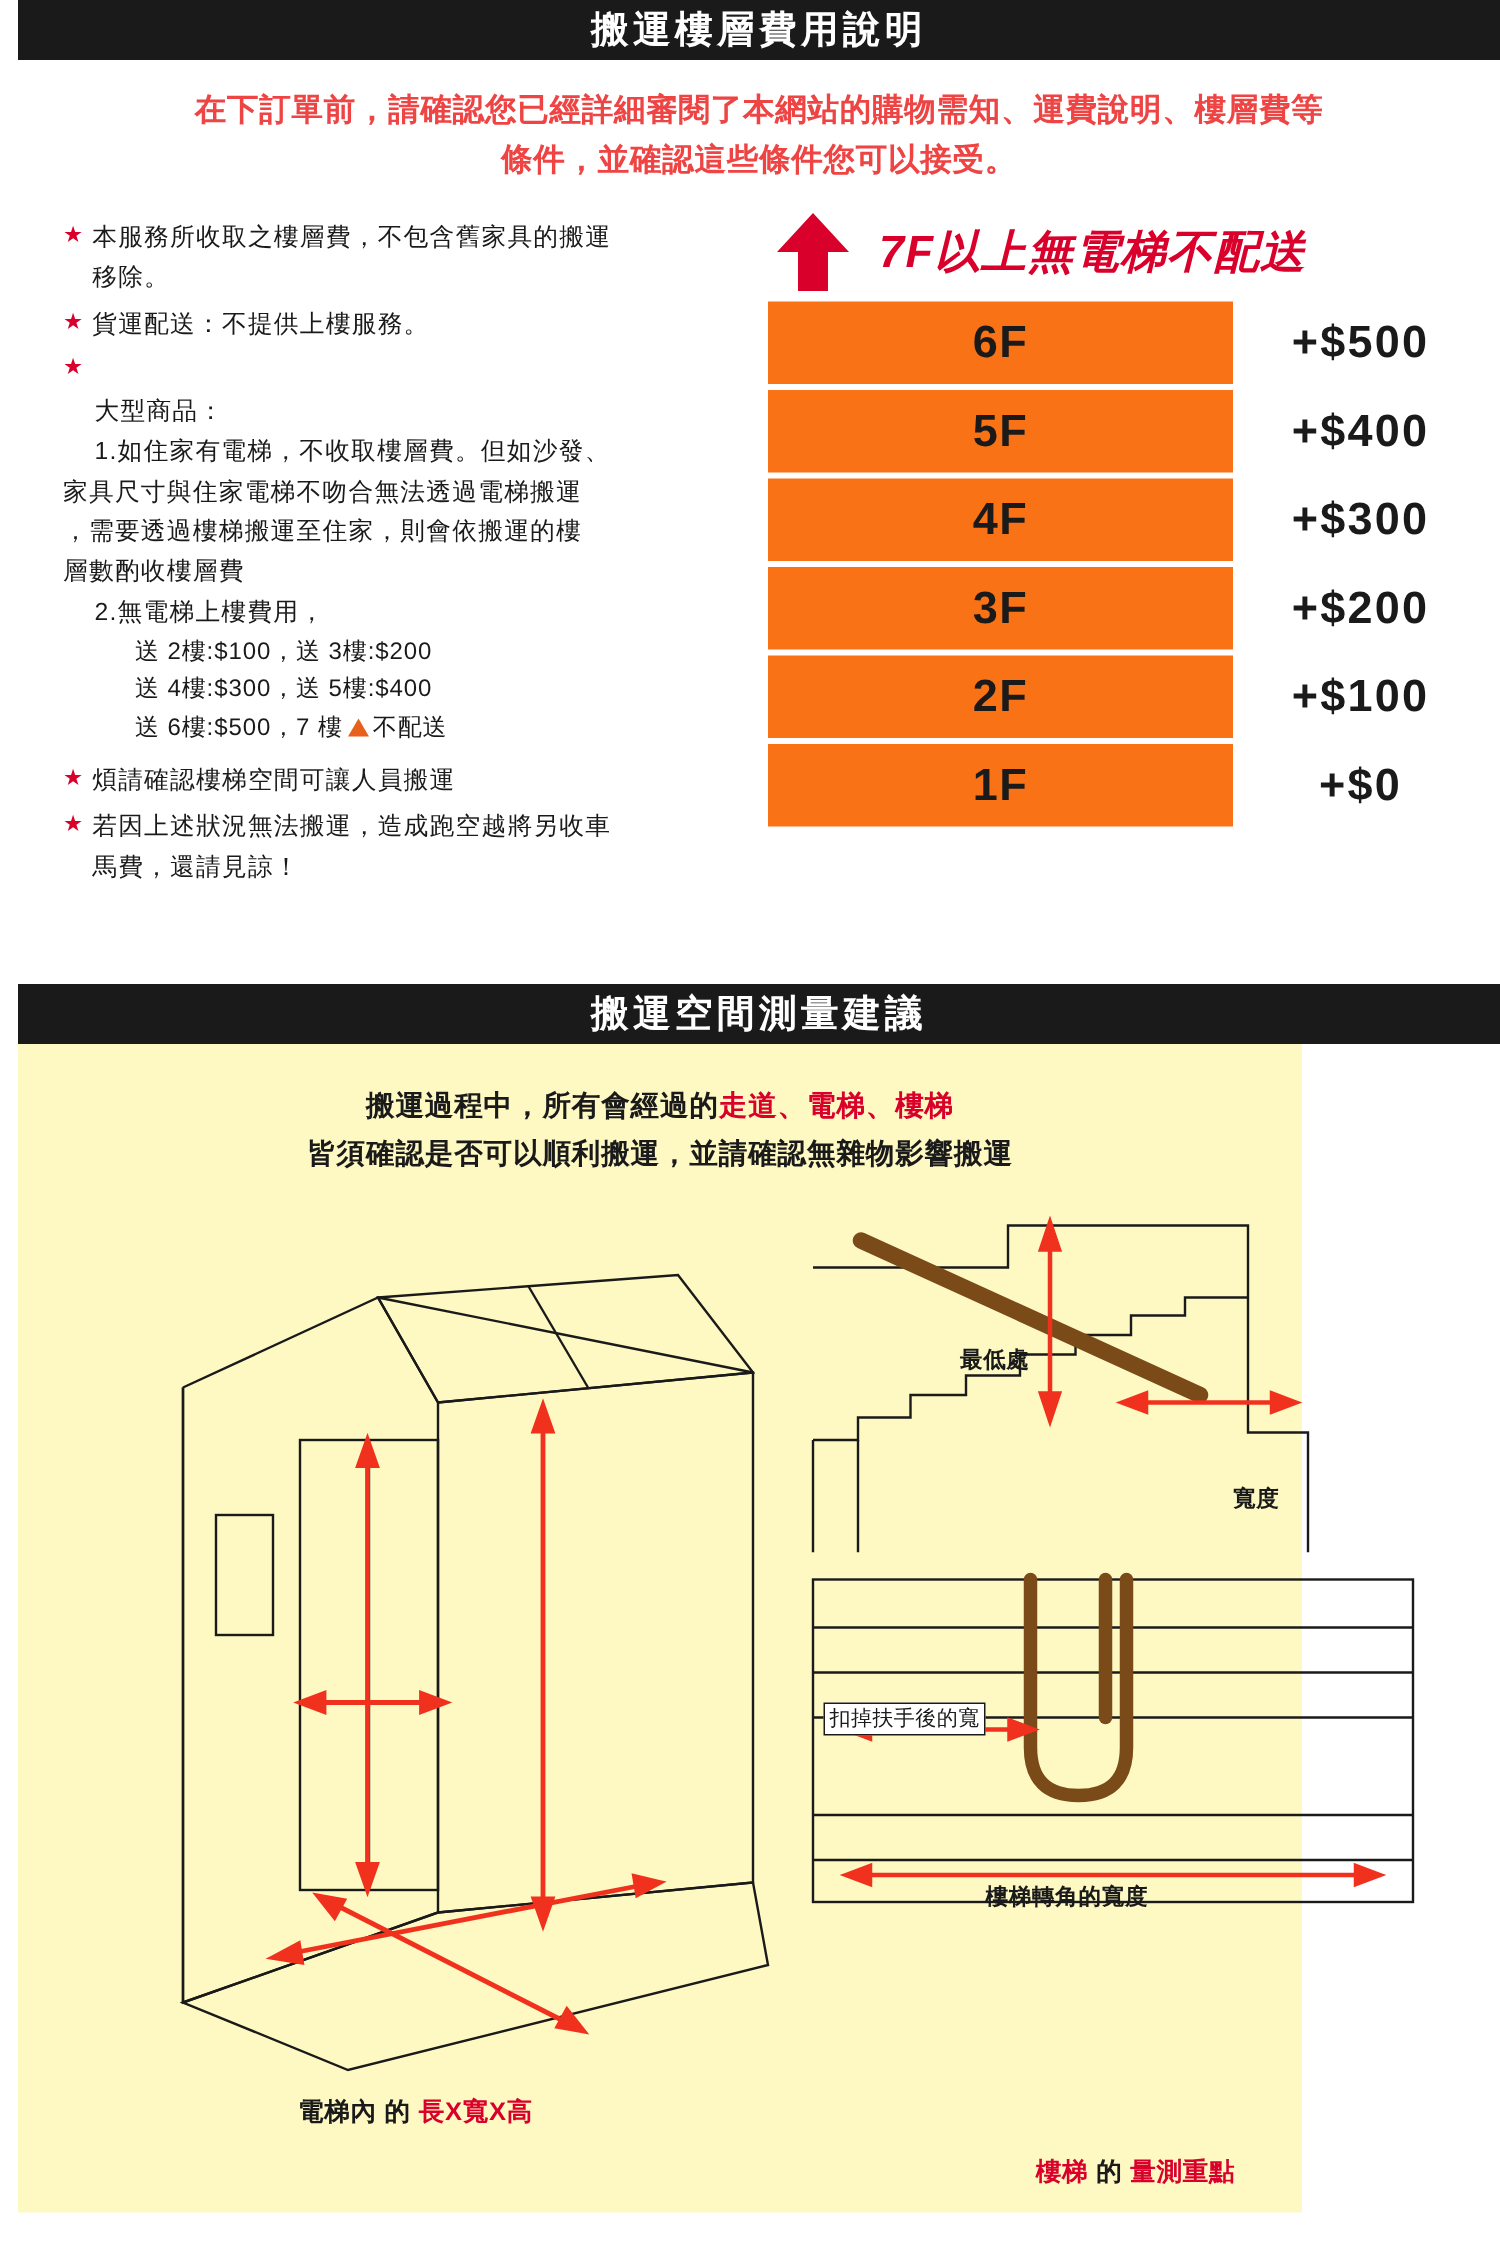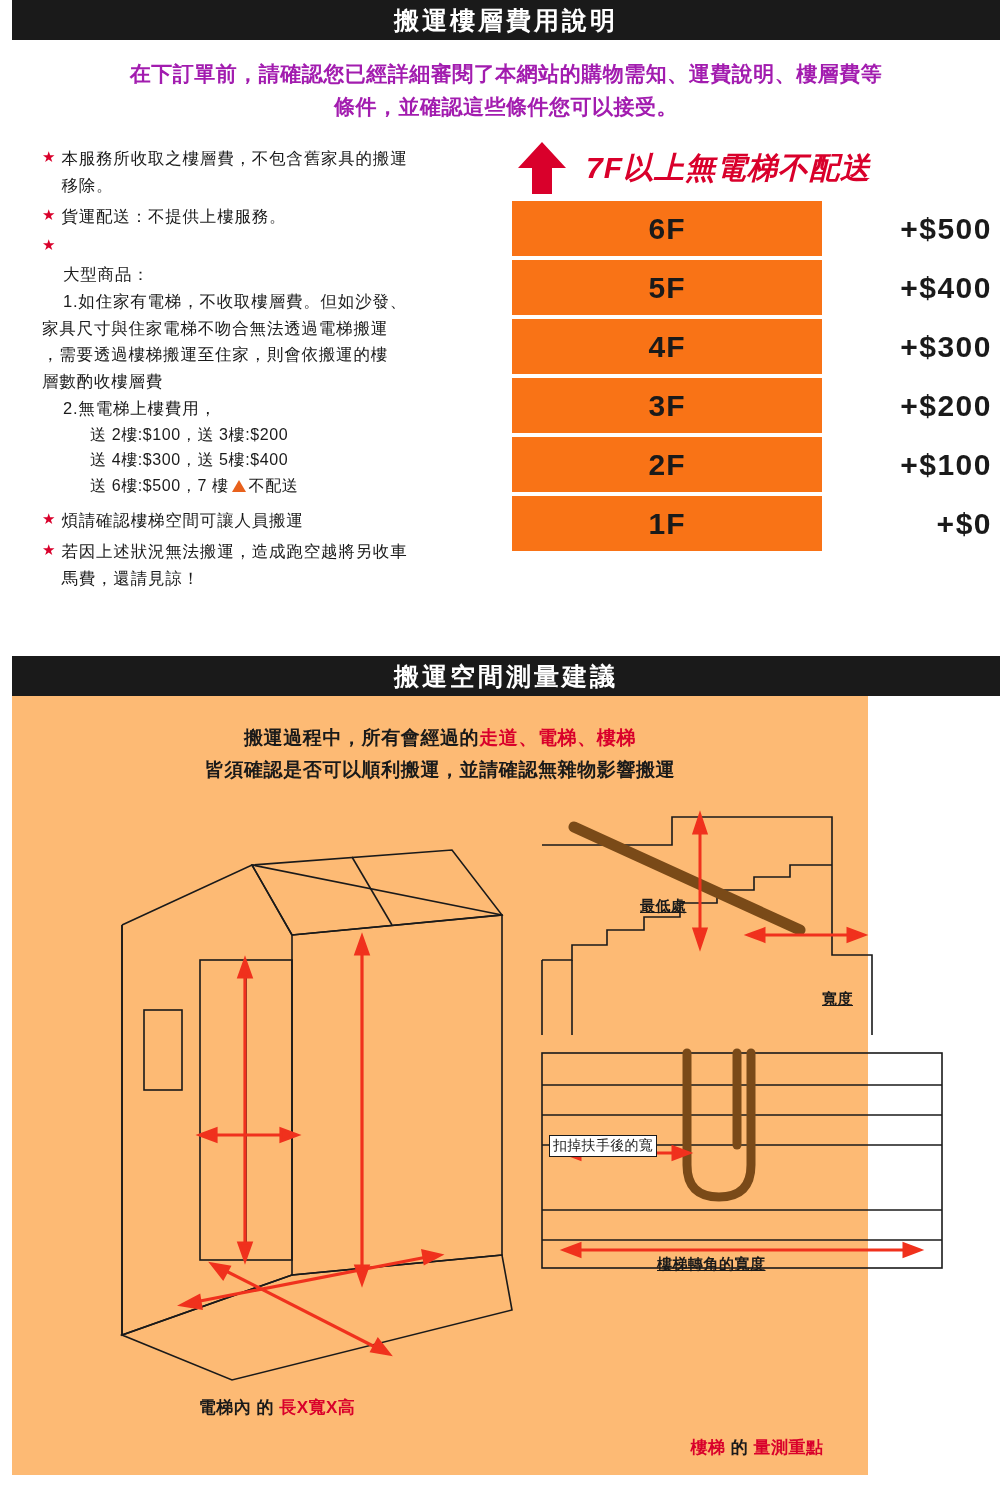--- a/index.html
+++ b/index.html
@@ -24,21 +24,21 @@
     font-size: 25px;
     font-weight: bold;
     letter-spacing: 3px;
     height: 40px;
     line-height: 40px;
     width: 100%;
   }
 
   
   .intro {
-    color: #a21caf;
+    color: #ef4444;
     font-size: 21px;
     font-weight: bold;
     text-align: center;
     line-height: 1.55;
     padding: 18px 34px 12px 34px;
     letter-spacing: 0.5px;
   }
 
   
   .section-one {
@@ -128,32 +128,32 @@
     color: #1a1a1a;
     font-size: 30px;
     font-weight: bold;
     display: flex;
     align-items: center;
     justify-content: center;
     letter-spacing: 1px;
   }
   .floor-price {
     width: 170px;
-    text-align: right;
+    text-align: center;
     font-size: 30px;
     font-weight: bold;
     color: #1a1a1a;
     letter-spacing: 1.5px;
   }
 
   
   .section-two {
     position: relative;
     width: 856px;
-    background: #fdba74;
+    background: #fef9c3;
   }
   .measure-note {
     text-align: center;
     font-size: 19px;
     font-weight: bold;
     color: #1a1a1a;
     line-height: 1.7;
     padding: 26px 20px 8px 20px;
     letter-spacing: 0.6px;
   }
@@ -183,21 +183,20 @@
     position: absolute;
     left: 520px; top: 640px;
     width: 450px;
   }
   .lbl {
     position: absolute;
     font-size: 15px;
     font-weight: bold;
     color: #1a1a1a;
     letter-spacing: 0.5px;
-    text-decoration: underline;
   }
   .lbl-box {
     position: absolute;
     font-size: 14px;
     font-weight: normal;
     color: #1a1a1a;
     background: #ffffff;
     border: 1px solid #1a1a1a;
     padding: 1px 3px;
     letter-spacing: 0.3px;

